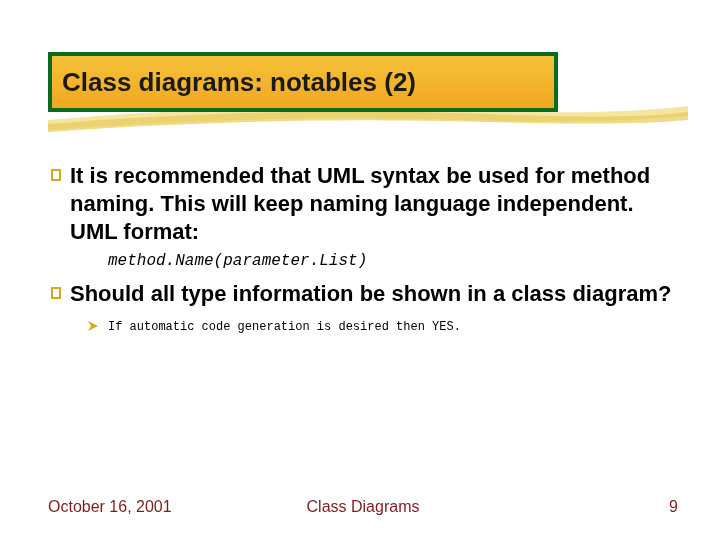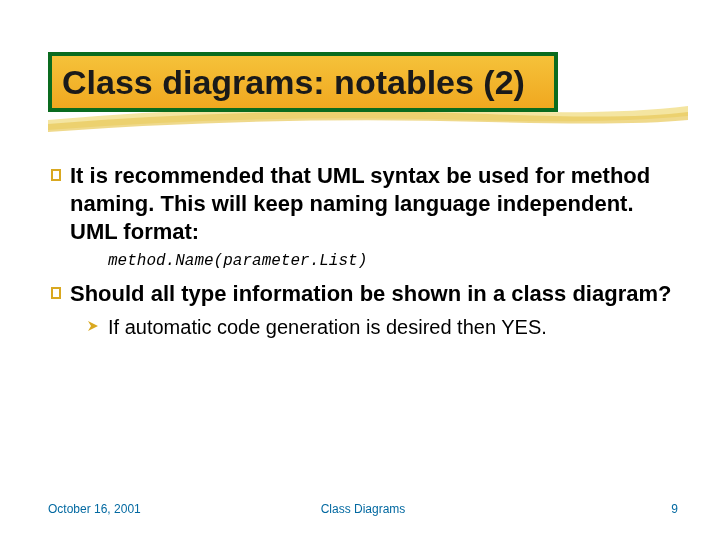--- a/index.html
+++ b/index.html
@@ -20,21 +20,21 @@
     border: 4px solid #0a6b1f;
     background: linear-gradient(to bottom, #f5c23a 0%, #f0a820 100%);
     display: flex;
     align-items: center;
     padding-left: 10px;
     z-index: 2;
   }
   .title-text {
     font-family: Arial, sans-serif;
     font-weight: bold;
-    font-size: 34px;
+    font-size: 26px;
     color: #1a1a1a;
   }
   .swoosh {
     position: absolute;
     top: 100px;
     left: 48px;
     width: 640px;
     height: 34px;
     z-index: 1;
   }
@@ -82,32 +82,32 @@
   }
   .sub-glyph {
     color: #d9a820;
     font-family: "Wingdings", sans-serif;
     font-size: 18px;
     width: 22px;
     flex-shrink: 0;
     line-height: 26px;
   }
   .sub-text {
-    font-size: 20px;
+    font-size: 12px;
     line-height: 26px;
-    font-family: Liberation Sans, sans-serif;
+    font-family: Liberation Mono, monospace;
   }
   .italic { font-style: italic; }
   .footer {
     position: absolute;
     bottom: 24px;
     left: 48px;
     width: 630px;
-    font-size: 12px;
-    color: #0369a1;
+    font-size: 16px;
+    color: #7f1d1d;
     font-family: Verdana, sans-serif;
     display: flex;
     justify-content: space-between;
     align-items: flex-end;
   }
   .footer-left { }
   .footer-center { position: absolute; left: 50%; transform: translateX(-50%); }
   .footer-right { }
 </style>
 </head>

